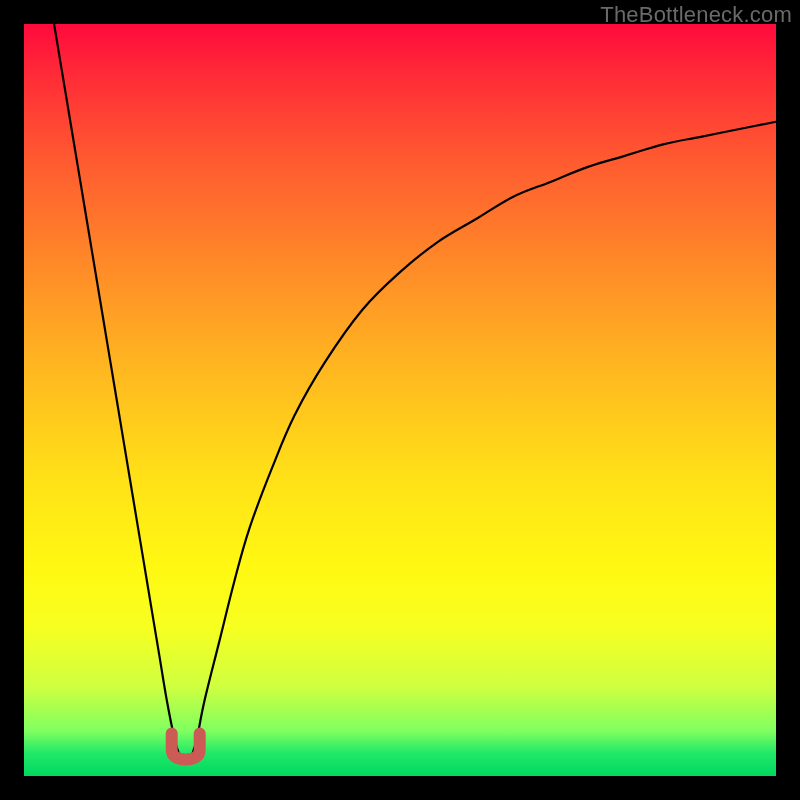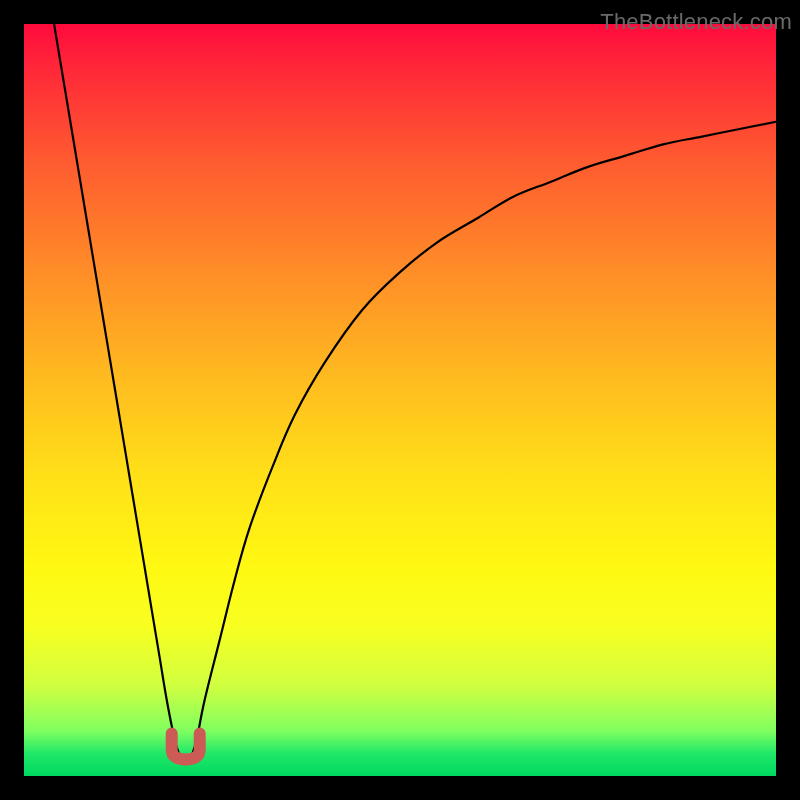--- a/index.html
+++ b/index.html
@@ -26,21 +26,21 @@
       #ffe018 60%,
       #fff812 72%,
       #f8ff20 80%,
       #d0ff40 88%,
       #80ff60 94%,
       #20e868 97%,
       #00d860 100%);
   }
   .watermark {
     position: absolute;
-    top: 9px;
+    top: 2px;
     right: 8px;
     color: #6a6a6a;
     font-size: 22px;
     letter-spacing: 0.2px;
     z-index: 5;
     user-select: none;
   }
   svg.curve {
     position: absolute;
     left: 0;

